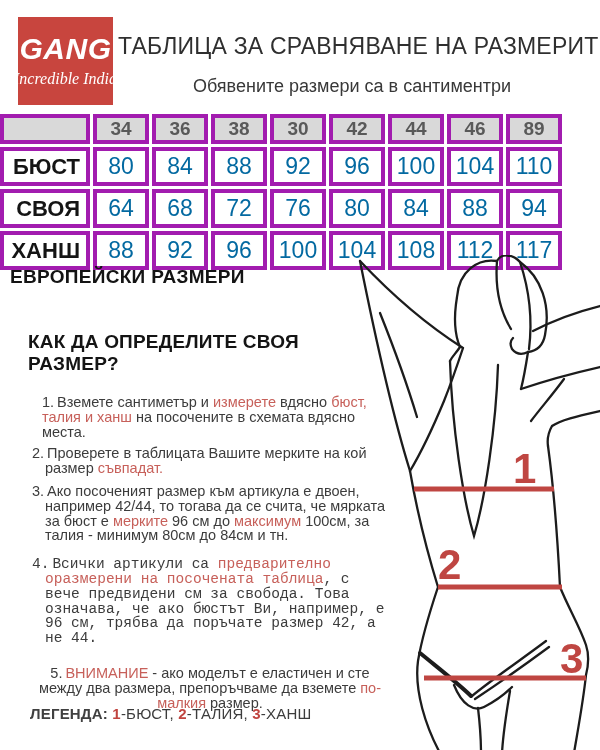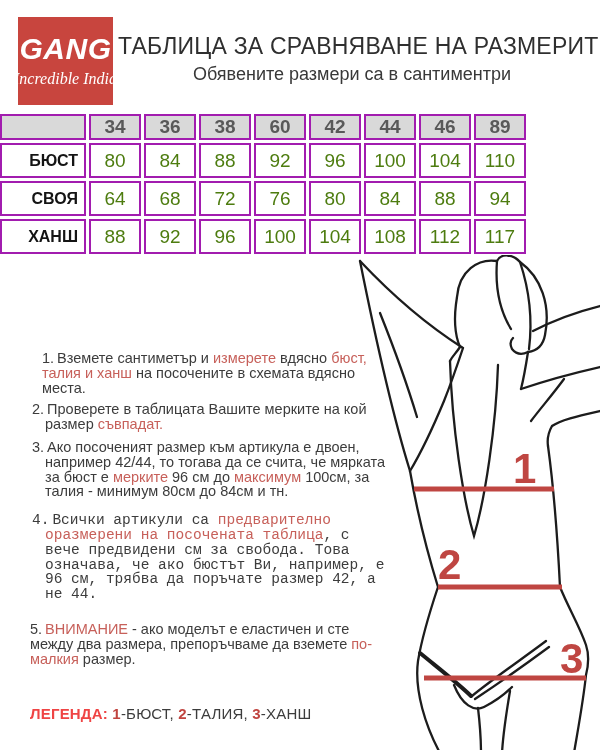--- a/index.html
+++ b/index.html
@@ -11,50 +11,50 @@
   .logo{position:absolute;left:18px;top:17px;width:95px;height:88px;background:#c8453e;
         color:#fff;display:flex;flex-direction:column;align-items:center;justify-content:center;}
   .logo-name{font-family:"Liberation Sans",sans-serif;font-weight:800;font-style:italic;
              font-size:30px;letter-spacing:0.5px;line-height:1;}
   .logo-tagline{font-family:"Liberation Serif",serif;font-style:italic;font-size:16px;
                 margin-top:6px;white-space:nowrap;}
 
   
   .titles{position:absolute;left:118px;top:33px;width:468px;text-align:center;color:#2f2f2f;}
   .title{font-size:23px;letter-spacing:0.2px;white-space:nowrap;}
-  .subtitle{font-size:18px;margin-top:4px;color:#383838;}
+  .subtitle{font-size:18px;margin-top:16px;color:#383838;}
 
   
   table.size{position:absolute;left:-3px;top:111px;border-collapse:separate;border-spacing:3px;}
-  table.size td{border:2px solid #a21caf;text-align:center;padding:0 4px;background:#fff;}
+  table.size td{border:4px solid #a21caf;text-align:center;padding:0 4px;background:#fff;}
   table.size tr.head td{background:#d9d9d9;color:#595959;font-weight:bold;font-size:19px;
                         height:18px;width:40px;}
   table.size tr.head td.corner{width:74px;}
-  table.size td.rowlabel{color:#141414;font-weight:bold;font-size:16px;text-align:right;
+  table.size td.rowlabel{color:#141414;font-weight:bold;font-size:22px;text-align:right;
                          padding-right:6px;}
-  table.size td.val{color:#4d7c0f;font-size:19px;height:31px;}
+  table.size td.val{color:#0369a1;font-size:23px;height:31px;}
 
   
   .h-euro{position:absolute;left:10px;top:266px;margin:0;font-size:19px;font-weight:bold;
           color:#141414;letter-spacing:0.3px;}
   .howto{position:absolute;left:28px;top:331px;width:362px;color:#3c3c3c;}
   .h-howto{margin:0;font-size:19px;font-weight:bold;color:#141414;letter-spacing:0.2px;}
 
   
   ol.instructions{list-style:none;margin:20px 0 0 0;padding:0;font-size:14.5px;line-height:14.8px;}
   ol.instructions li{margin:0;}
   ol.instructions li .num{margin-right:3px;}
   ol.instructions li:nth-child(1){margin-left:14px;}
   ol.instructions li:nth-child(2){margin-top:7px;margin-left:4px;padding-left:13px;text-indent:-13px;}
   ol.instructions li:nth-child(3){margin-top:8px;margin-left:4px;padding-left:13px;text-indent:-13px;}
   ol.instructions li:nth-child(4){margin-top:14px;margin-left:4px;padding-left:13px;text-indent:-13px;font-family:Liberation Mono, monospace;}
-  ol.instructions li:nth-child(5){margin-top:20px;margin-left:2px;}
+  ol.instructions li:nth-child(5){margin-top:20px;margin-left:2px;text-align:center;}
   .red{color:#c7605a;}
   .b{font-weight:bold;}
-  .bk{color:#ef4444;}
+  .bk{color:#404040;}
 
   
   .legend{position:absolute;left:30px;top:705px;font-size:15px;color:#3c3c3c;letter-spacing:0.2px;}
   .legend .red{color:#c0443f;}
 
   
   svg.figure{position:absolute;left:350px;top:255px;width:250px;height:500px;}
 </style>
 </head>
 <body>
@@ -71,21 +71,21 @@
     <div class="subtitle">Обявените размери са в сантиментри</div>
   </div>
 
   <table class="size" id="size-table">
       <tbody>
         <tr class="head">
           <td class="corner"></td>
           <td>34</td>
           <td>36</td>
           <td>38</td>
-          <td>60</td>
+          <td>30</td>
           <td>42</td>
           <td>44</td>
           <td>46</td>
           <td>89</td>
         </tr>
         <tr>
           <td class="rowlabel">БЮСТ</td>
           <td class="val">80</td>
           <td class="val">84</td>
           <td class="val">88</td>
@@ -113,22 +113,24 @@
           <td class="val">96</td>
           <td class="val">100</td>
           <td class="val">104</td>
           <td class="val">108</td>
           <td class="val">112</td>
           <td class="val">117</td>
         </tr>
       </tbody>
     </table>
 
+  <h2 class="h-euro">ЕВРОПЕЙСКИ РАЗМЕРИ</h2>
 
   <div class="howto">
+    <h3 class="h-howto">КАК ДА ОПРЕДЕЛИТЕ СВОЯ РАЗМЕР?</h3>
     <ol class="instructions" id="instructions">
         <li><span class="num">1.</span><span>Вземете сантиметър и </span><span class="red">измерете</span><span> вдясно </span><span class="red">бюст, талия и ханш</span><span> на посочените в схемата вдясно места.</span></li>
         <li><span class="num">2.</span><span>Проверете в таблицата Вашите мерките на кой размер </span><span class="red">съвпадат.</span></li>
         <li><span class="num">3.</span><span>Ако посоченият размер към артикула е двоен, например 42/44, то тогава да се счита, че мярката за бюст е </span><span class="red">мерките</span><span>  96 см до </span><span class="red">максимум</span><span> 100см, за талия - минимум 80см до 84см и тн.</span></li>
         <li><span class="num">4.</span><span>Всички артикули са </span><span class="red">предварително оразмерени на посочената таблица</span><span>, с вече предвидени см за свобода. Това означава, че ако бюстът Ви, например, е 96 см, трябва да поръчате размер 42, а не 44.</span></li>
         <li><span class="num">5.</span><span class="red">ВНИМАНИЕ</span><span> - ако моделът е еластичен и сте между два размера, препоръчваме да вземете </span><span class="red">по-малкия</span><span> размер.</span></li>
       </ol>
   </div>
 
   <div class="legend" id="legend"><span class="b bk">ЛЕГЕНДА: </span><span class="red b">1</span><span>-БЮСТ, </span><span class="red b">2</span><span>-ТАЛИЯ, </span><span class="red b">3</span><span>-ХАНШ</span></div>

